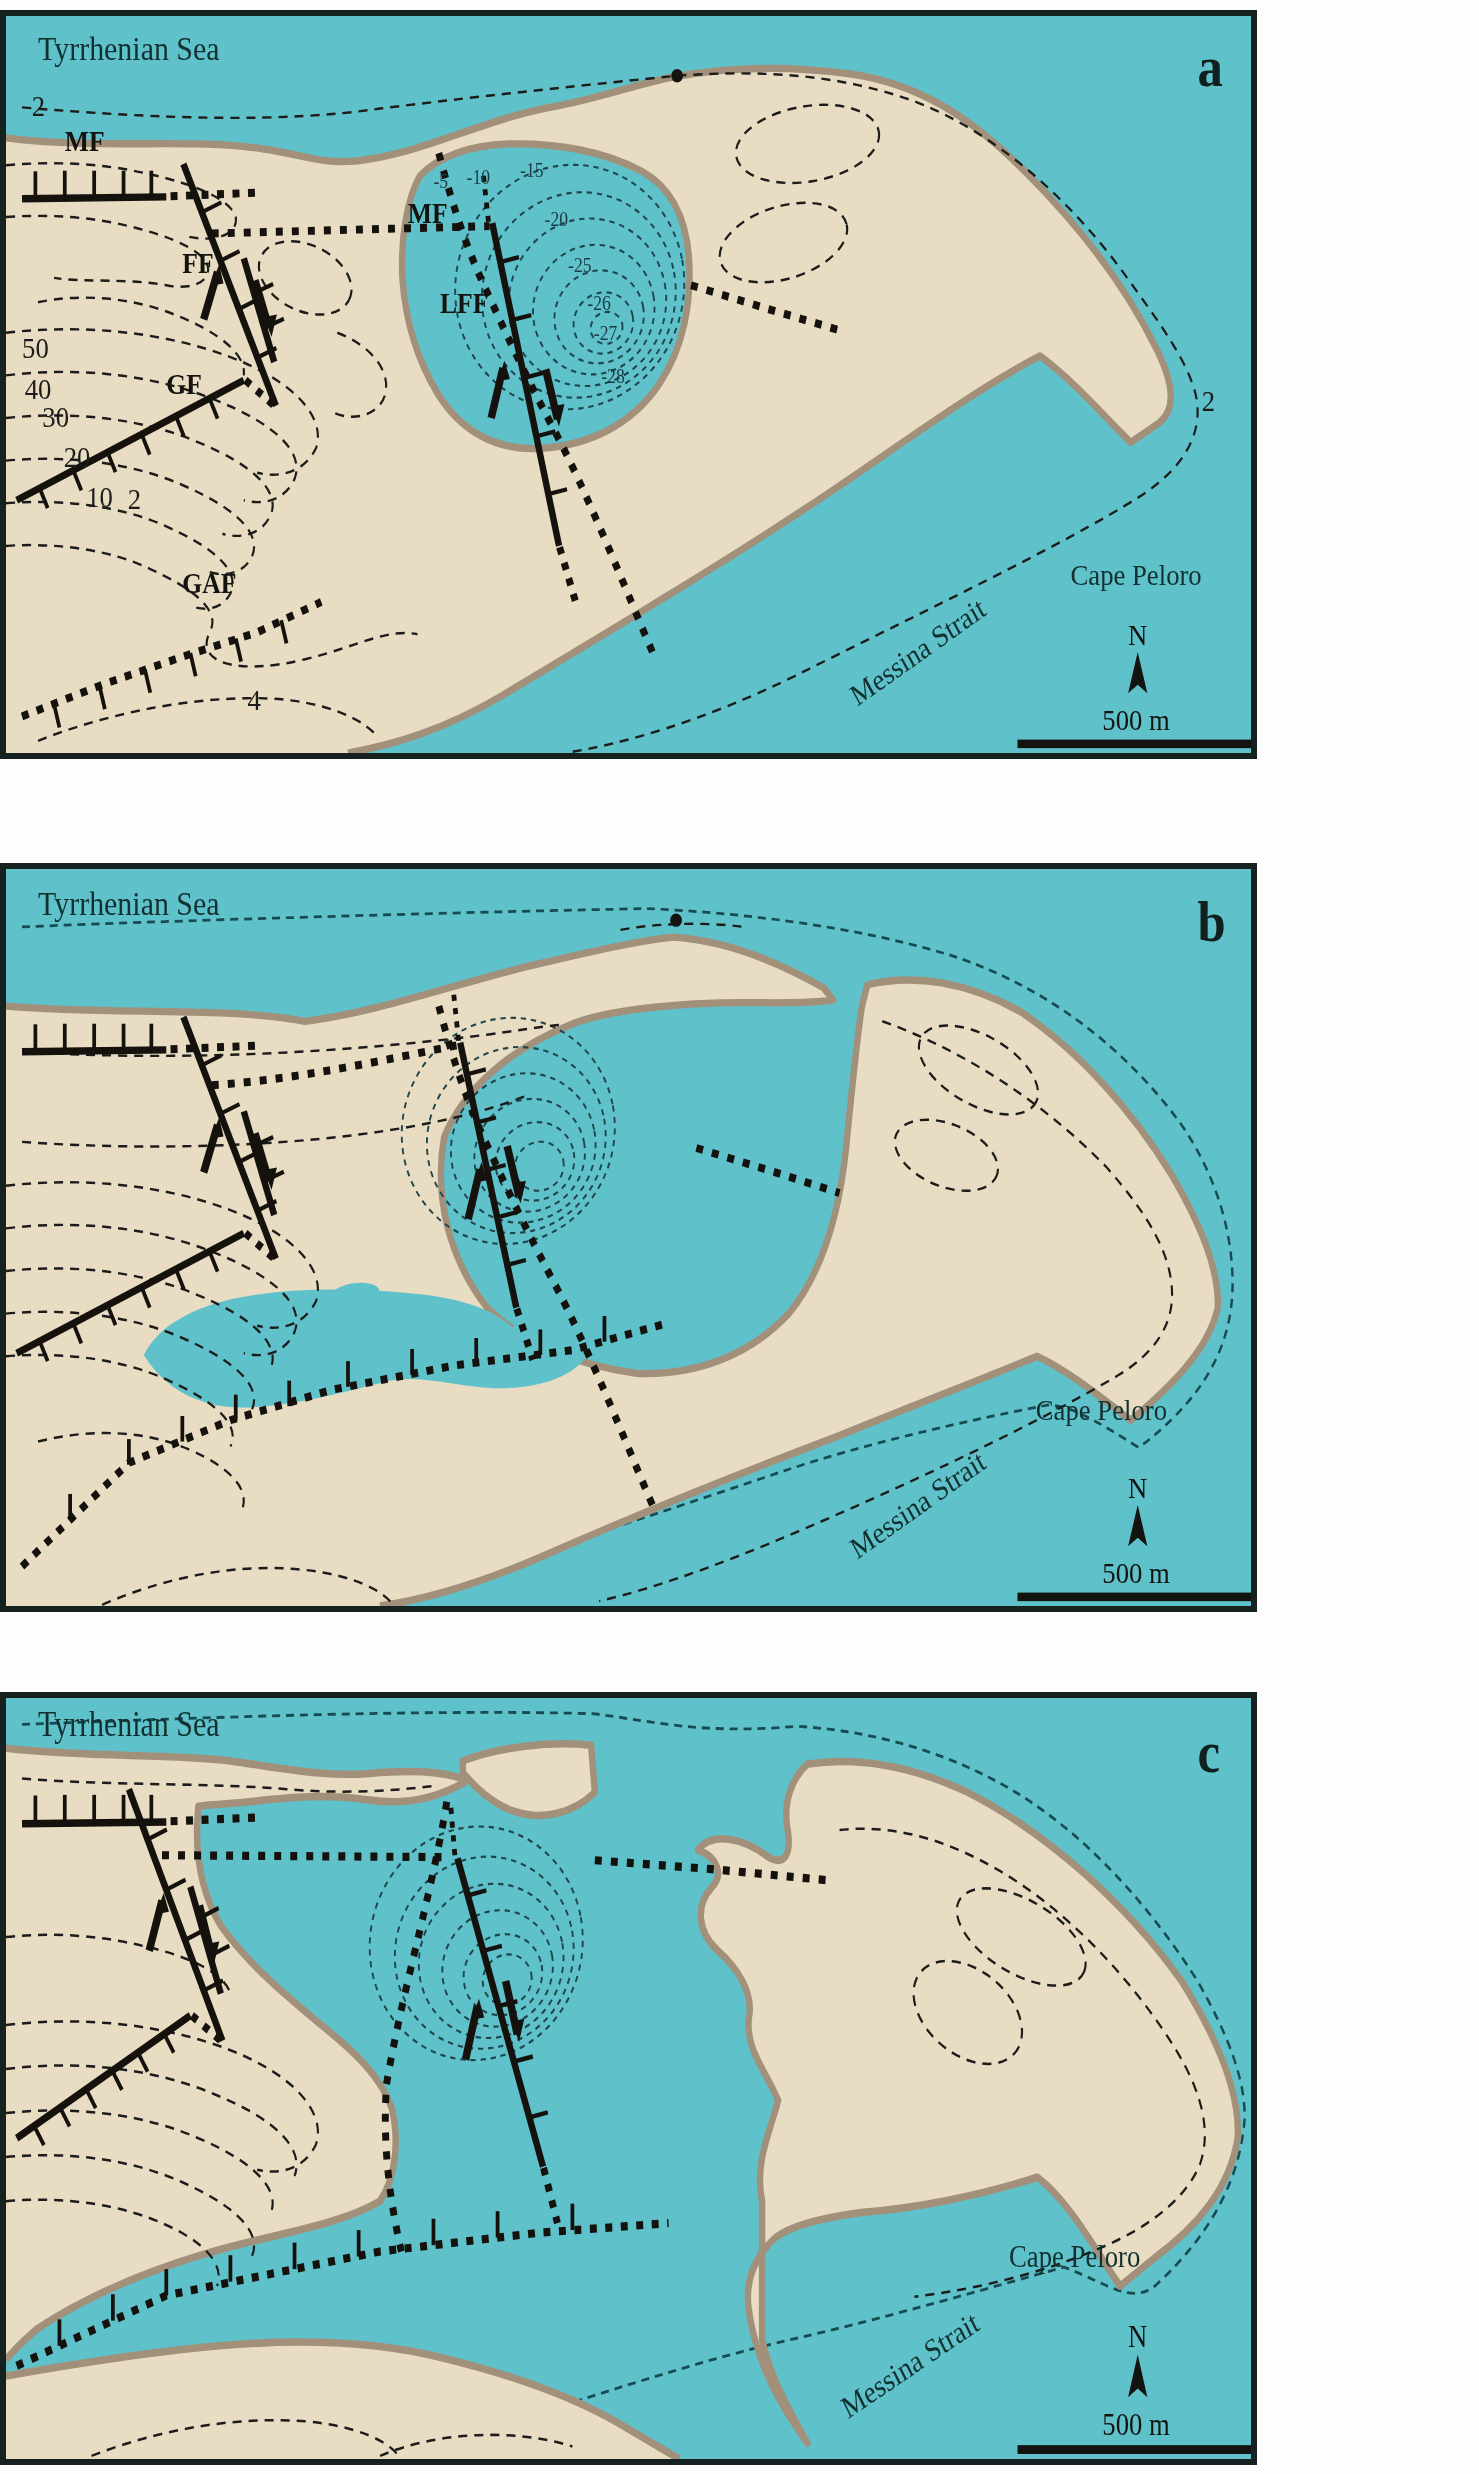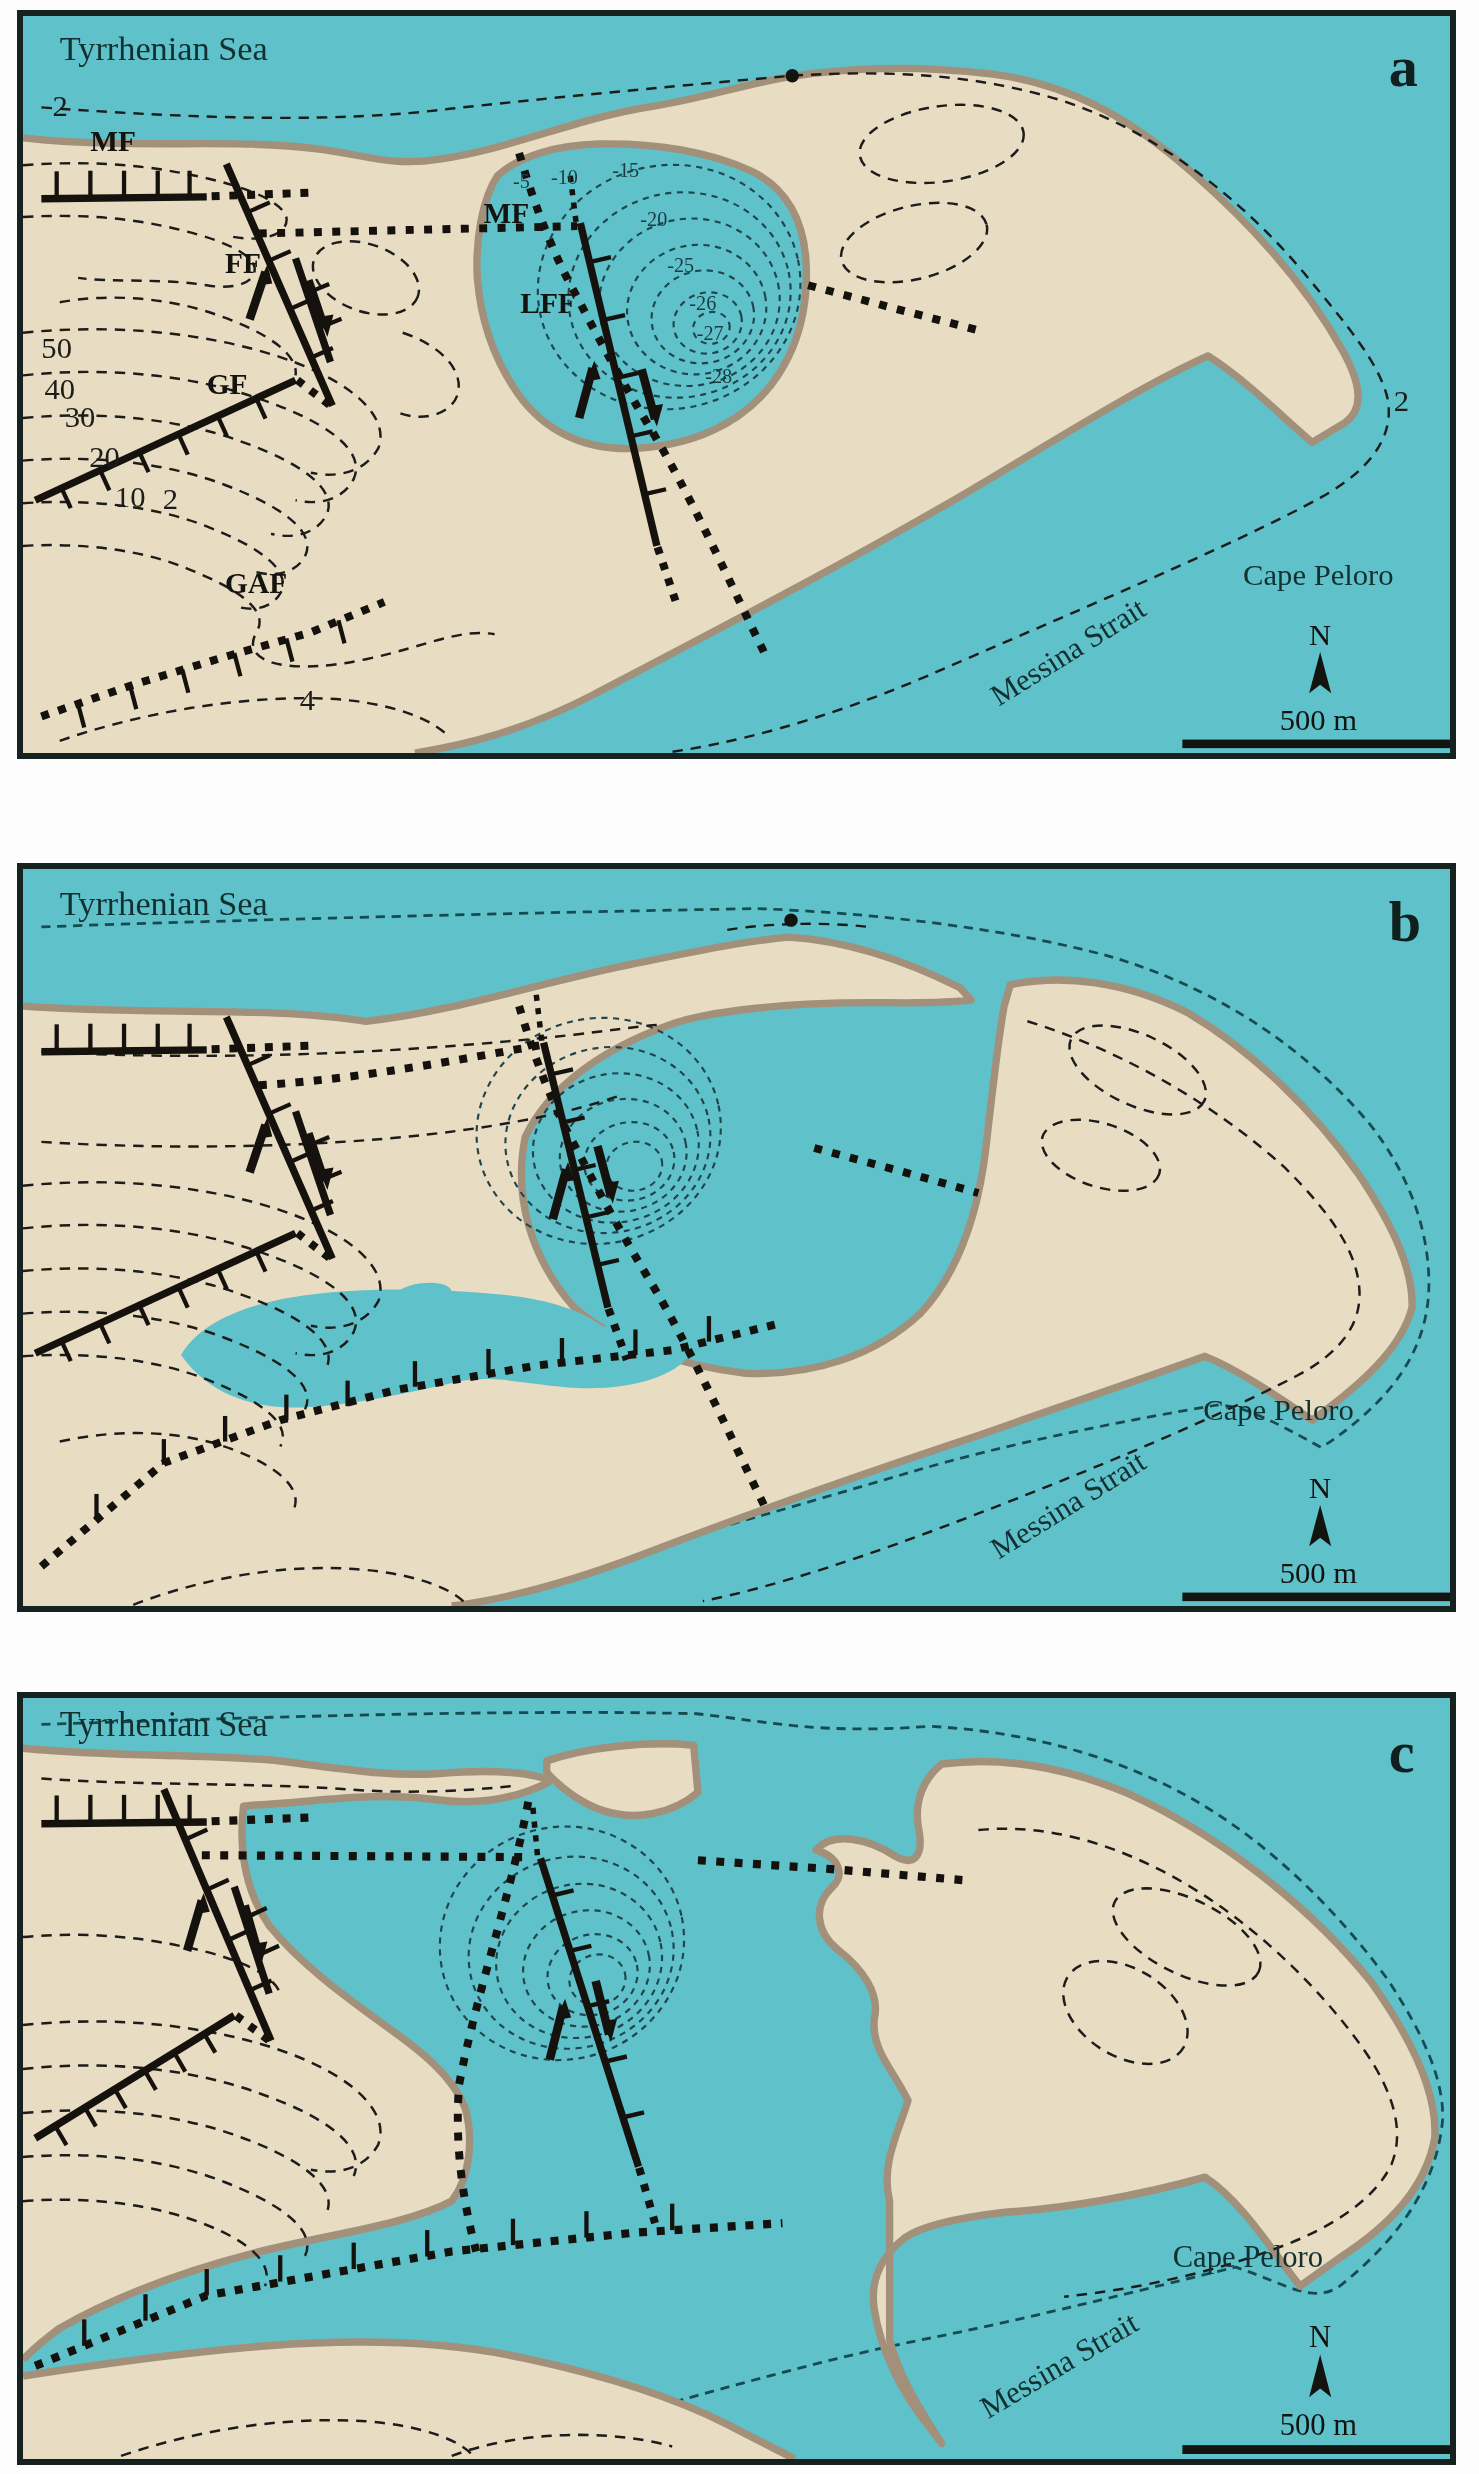--- a/index.html
+++ b/index.html
@@ -1,18 +1,18 @@
 <!DOCTYPE html>
 <html style="font-size:10px"><head>
 <meta charset="utf-8">
 <style>
   html,body{margin:0;padding:0;background:#ffffff;}
   #page{position:relative;width:1479px;height:2475px;background:#fdfdfd;
         font-family:"Liberation Serif", serif;}
-  .panel{position:absolute;left:17px;width:1439px;border:6.2px solid #16221f;
+  .panel{position:absolute;left:0;width:1257px;border:6.2px solid #16221f;
          background:#5fc1ca;box-sizing:border-box;overflow:hidden;}
   #panel-a{top:10px;height:749px;}
   #panel-b{top:863px;height:749px;}
   #panel-c{top:1692px;height:773px;}
   .panel svg{display:block;width:100%;height:100%;}
   text{user-select:none;}
   .sea-name{font-size:56px;fill:#12302f;}
   .panel-letter{font-size:95px;font-weight:bold;fill:#10201e;}
   .fault-label{font-size:48px;font-weight:bold;fill:#131310;}
   .contour-label{font-size:50px;fill:#1c1c1a;}

